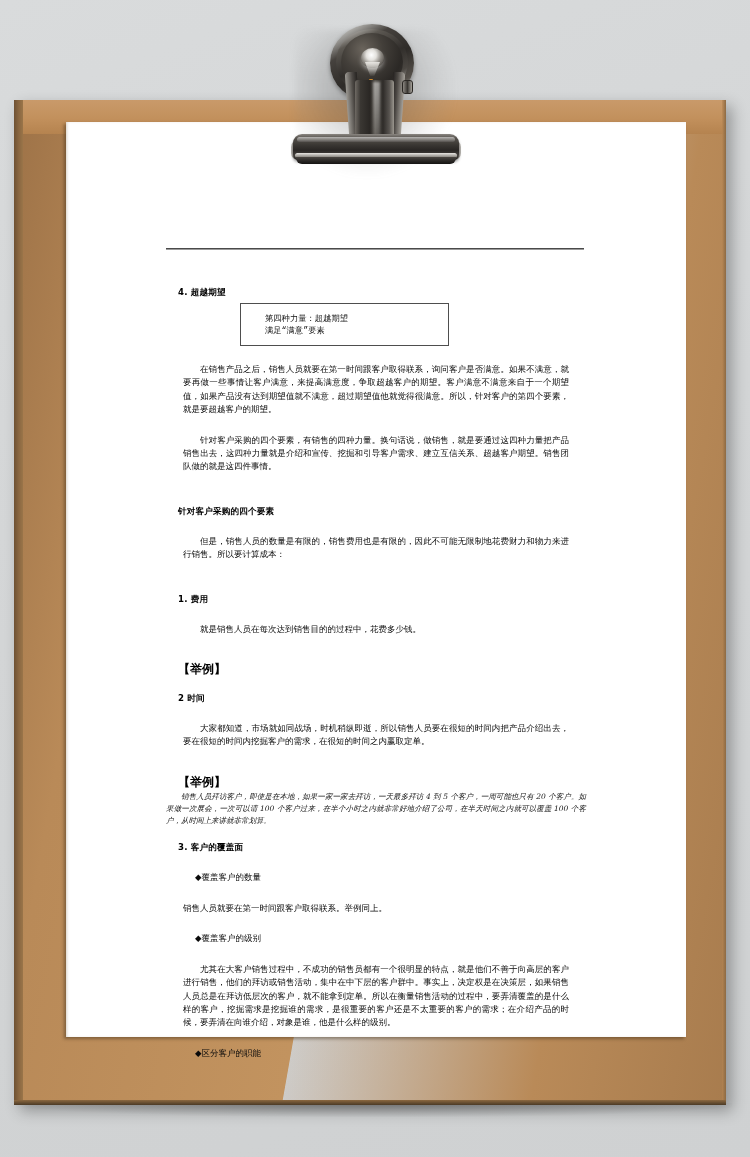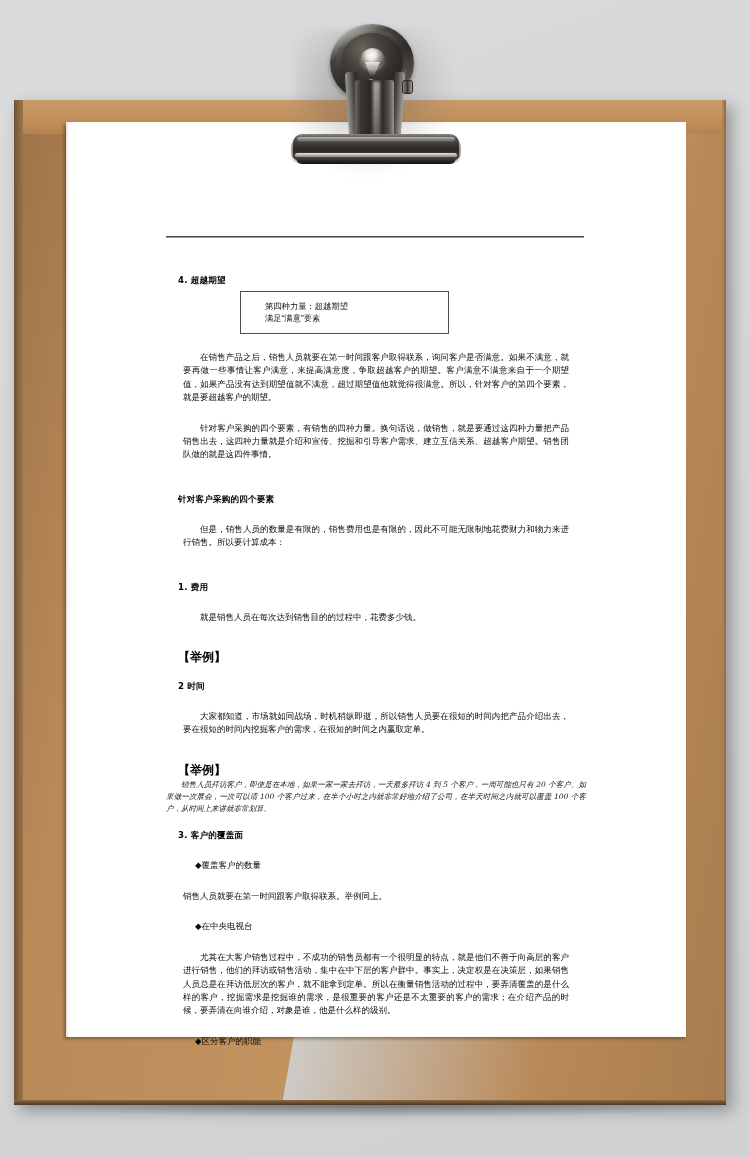--- a/index.html
+++ b/index.html
@@ -278,21 +278,21 @@
     width: 14px;
     height: 20px;
     border-radius: 2px 7px 7px 2px;
     background: linear-gradient(90deg, #3b3834 0%, #6d6964 40%, #bdbab5 100%);
   }
 
   
   #doc {
     position: absolute;
     left: 0;
-    top: 0;
+    top: 12px;
     width: 620px;
     height: 915px;
     color: #000;
   }
   #hrule {
     position: absolute;
     left: 100px;
     top: 114px;
     width: 418px;
     height: 0;
@@ -318,21 +318,21 @@
   }
 
   .callout {
     box-sizing: border-box;
     margin: 4px 0 6px 74px;
     width: 209px;
     border: 1px solid #4e4e4e;
     padding: 9px 0 9px 24px;
   }
   .callout div {
-    font-family: Liberation Sans, sans-serif;
+    font-family: Liberation Mono, monospace;
     font-size: 8.3px;
     line-height: 11.5px;
     color: #111;
   }
 
   p.para {
     font-family: "DejaVu Serif", "Liberation Serif", serif;
     font-size: 8.5px;
     line-height: 13.4px;
     text-align: justify;
@@ -421,21 +421,21 @@
         <div class="ex-label">【举例】</div>
         <p class="example">销售人员拜访客户，即使是在本地，如果一家一家去拜访，一天最多拜访 4 到 5 个客户，一周可能也只有 20 个客户。如果做一次展会，一次可以请 100 个客户过来，在半个小时之内就非常好地介绍了公司，在半天时间之内就可以覆盖 100 个客户，从时间上来讲就非常划算。</p>
 
         <div class="gap-lg"></div>
 
         <div class="h-sec">3. 客户的覆盖面</div>
 
         <p class="para bullet">◆覆盖客户的数量</p>
         <p class="para noindent">销售人员就要在第一时间跟客户取得联系。举例同上。</p>
 
-        <p class="para bullet">◆在中央电视台</p>
+        <p class="para bullet">◆覆盖客户的级别</p>
         <p class="para">尤其在大客户销售过程中，不成功的销售员都有一个很明显的特点，就是他们不善于向高层的客户进行销售，他们的拜访或销售活动，集中在中下层的客户群中。事实上，决定权是在决策层，如果销售人员总是在拜访低层次的客户，就不能拿到定单。所以在衡量销售活动的过程中，要弄清覆盖的是什么样的客户，挖掘需求是挖掘谁的需求，是很重要的客户还是不太重要的客户的需求；在介绍产品的时候，要弄清在向谁介绍，对象是谁，他是什么样的级别。</p>
 
         <p class="para bullet">◆区分客户的职能</p>
 
       </div>
     </div>
   </div>
 
   <div id="clip">
     <div class="clip-shadow"></div>

